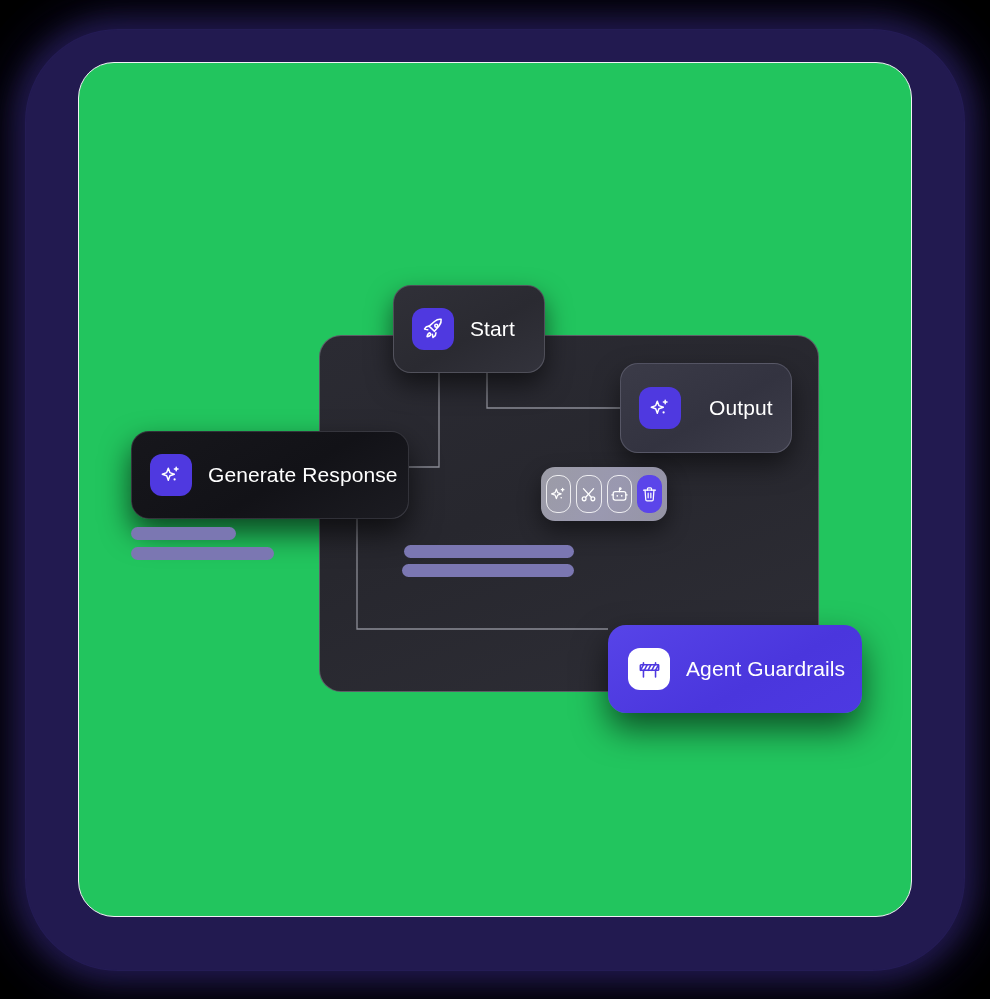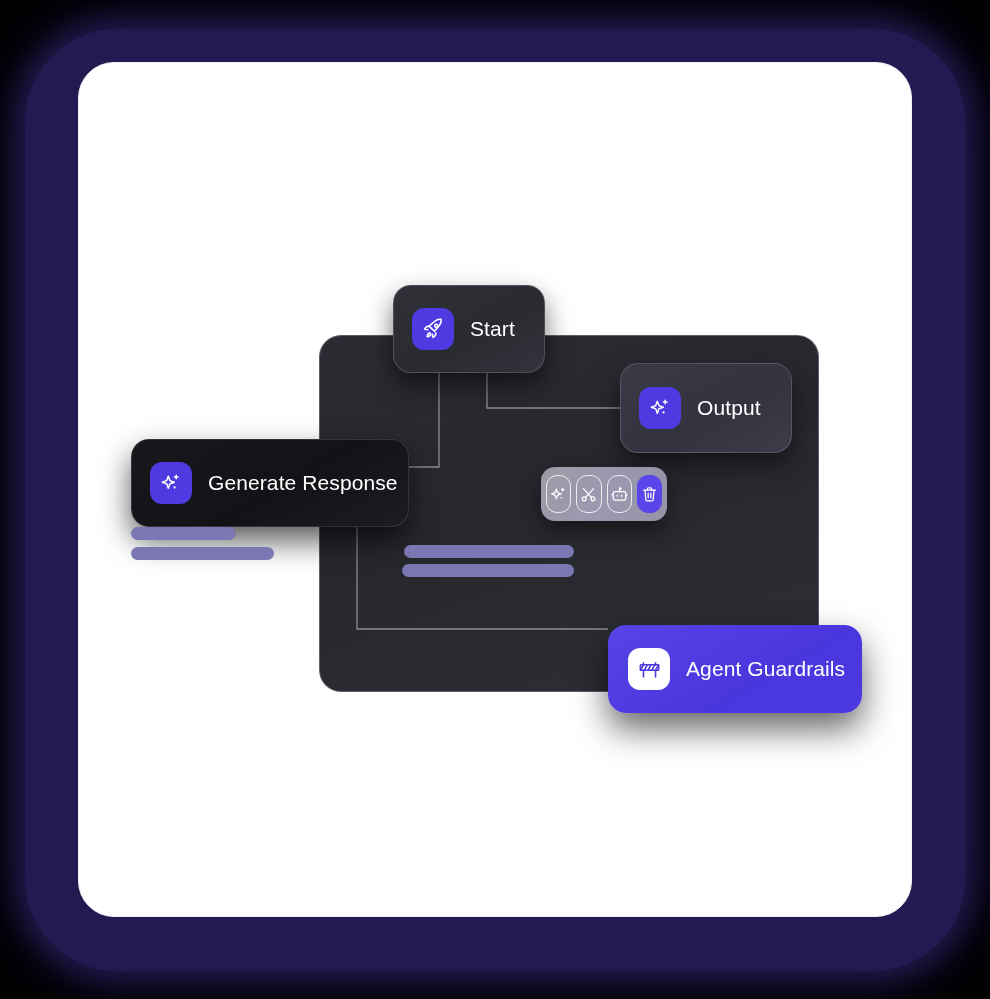--- a/index.html
+++ b/index.html
@@ -40,21 +40,21 @@
     left: -10px; top: -10px; right: -10px; bottom: -10px;
     border-radius: 102px;
     background: radial-gradient(closest-side, rgba(40,30,95,0.55), rgba(0,0,0,0) 78%);
     z-index: -1;
   }
   .inner-screen {
     position: absolute;
     left: 78px; top: 62px;
     width: 834px; height: 855px;
     border-radius: 36px;
-    background: #ffffff;
+    background: #22c55e;
     border: 1.6px solid #f2f2f6;
     box-sizing: border-box;
     overflow: hidden;
   }
 
   
   #workflow-canvas {
     position: absolute;
     left: 240px; top: 272px;
     width: 500px; height: 357px;
@@ -110,31 +110,31 @@
     box-shadow: 0 12px 26px rgba(0,0,0,0.55);
   }
   #node-start .node-icon { background: #4f39e0; }
   #node-start .node-label { color: #ffffff; }
 
   
   #node-output {
     left: 541px; top: 300px;
     width: 172px; height: 90px;
     padding: 0 18px;
-    gap: 16px;
+    gap: 28px;
     background: linear-gradient(150deg, #3b3b48 0%, #333340 55%, #3d3d4a 100%);
     border: 1px solid rgba(205,207,230,0.20);
     box-shadow: 0 12px 26px rgba(0,0,0,0.50);
   }
   #node-output .node-icon { background: #4f39e0; }
   #node-output .node-label { color: #ffffff; }
 
   
   #node-generate {
-    left: 52px; top: 376px;
+    left: 52px; top: 368px;
     width: 278px; height: 88px;
     padding: 0 18px;
     gap: 16px;
     background: linear-gradient(150deg, #17171c 0%, #121217 55%, #1c1c22 100%);
     border: 1px solid rgba(200,202,220,0.17);
     box-shadow: 0 14px 30px rgba(0,0,0,0.65);
   }
   #node-generate .node-icon { background: #4f39e0; }
   #node-generate .node-label { color: #ffffff; }
 

